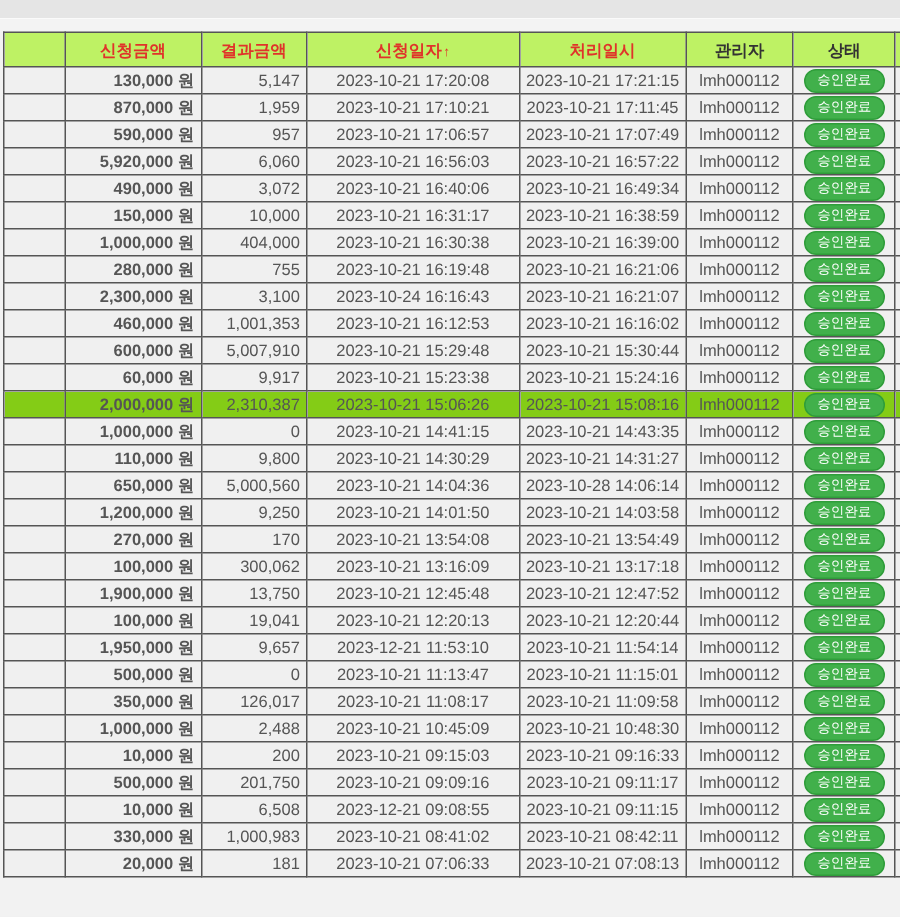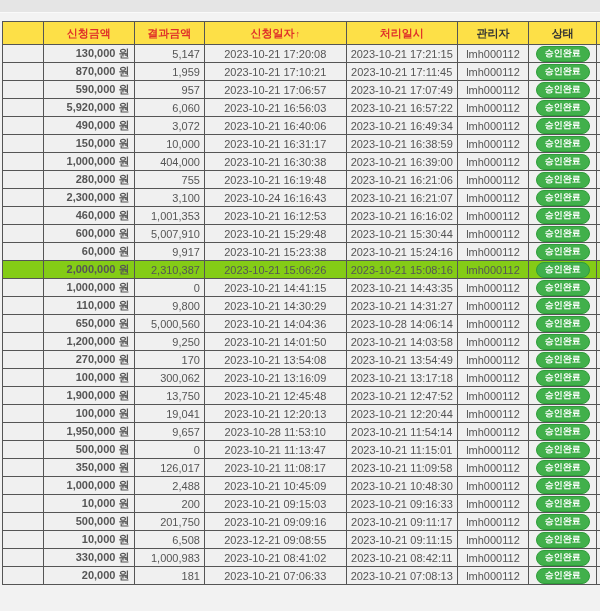--- a/index.html
+++ b/index.html
@@ -32,21 +32,21 @@
   table.grid th, table.grid td {
     border: 1px solid #555;
     padding: 0 4px;
     font-size: 11px;
     overflow: hidden;
     white-space: nowrap;
     box-sizing: border-box;
   }
   table.grid th {
     height: 23px;
-    background: #fde047;
+    background: #bef264;
     font-weight: bold;
     color: #333;
     text-align: center;
   }
   table.grid th.red { color: #e0332a; }
   table.grid td { height: 18px; background: #f0f0f0; color: #555; }
   tr.highlight td { background: #84cc16; }
   .c0 { width: 40px; }
   .c1 { width: 89px; }
   .c2 { width: 69px; }
@@ -71,21 +71,21 @@
   td.date { text-align: center; color: #555; }
   td.admin { text-align: center; color: #858585; }
   td.status { text-align: center; }
   .badge {
     display: inline-block;
     background: #41b04b;
     border: 1px solid #2f9d3a;
     border-radius: 9px;
     color: #ffffff;
     font-size: 9px;
-    font-weight: bold;
+    font-weight: normal;
     line-height: 11px;
     padding: 1px 8px 2px 8px;
     cursor: pointer;
     vertical-align: middle;
   }
   .sort-arrow { font-size: 9px; margin-left: 1px; }
 </style>
 </head>
 <body>
 
@@ -313,21 +313,21 @@
         <td class="c3 date">2023-10-21 12:20:13</td>
         <td class="c4 date">2023-10-21 12:20:44</td>
         <td class="c5 admin">lmh000112</td>
         <td class="c6 status"><span class="badge">승인완료</span></td>
         <td class="c7"></td>
       </tr>
       <tr>
         <td class="c0"></td>
         <td class="c1 amount">1,950,000 원</td>
         <td class="c2 result">9,657</td>
-        <td class="c3 date">2023-10-28 11:53:10</td>
+        <td class="c3 date">2023-12-21 11:53:10</td>
         <td class="c4 date">2023-10-21 11:54:14</td>
         <td class="c5 admin">lmh000112</td>
         <td class="c6 status"><span class="badge">승인완료</span></td>
         <td class="c7"></td>
       </tr>
       <tr>
         <td class="c0"></td>
         <td class="c1 amount">500,000 원</td>
         <td class="c2 result">0</td>
         <td class="c3 date">2023-10-21 11:13:47</td>

